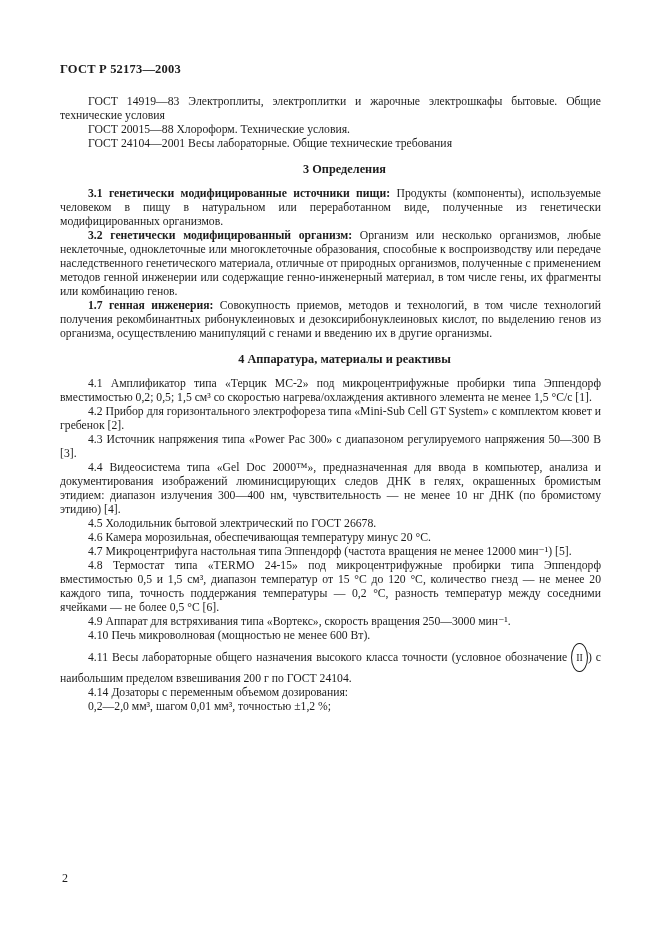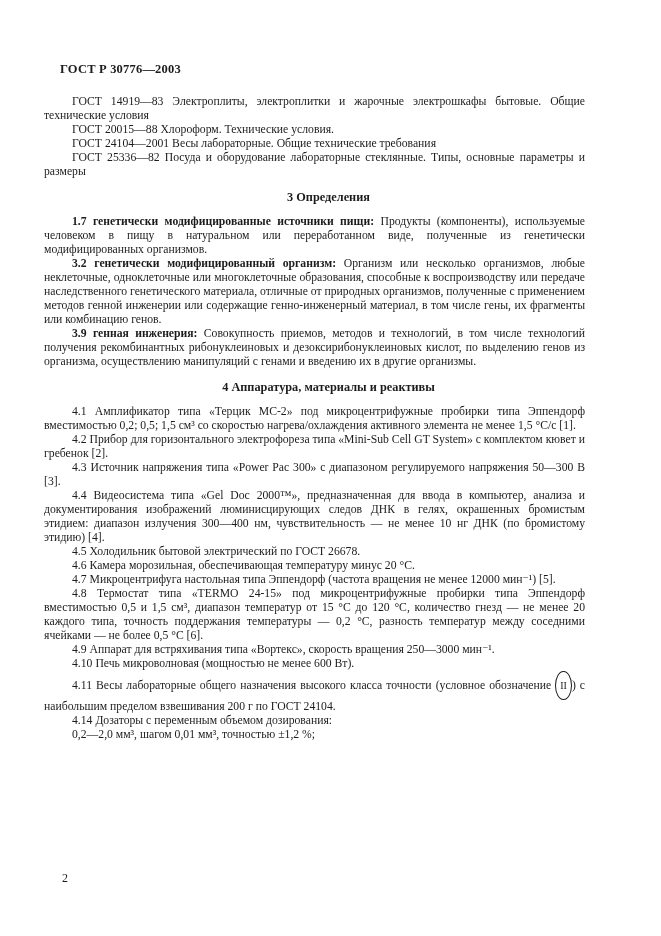--- a/index.html
+++ b/index.html
@@ -18,21 +18,21 @@
     position: absolute;
     top: 62px;
     left: 60px;
     font-size: 12.5px;
     font-weight: bold;
     letter-spacing: 0.2px;
   }
   .content {
     position: absolute;
     top: 95px;
-    left: 44px;
+    left: 60px;
     width: 541px;
     font-size: 11.7px;
     line-height: 14px;
     text-align: justify;
   }
   .para {
     margin: 0;
     text-indent: 28px;
   }
   .section-heading {
@@ -57,42 +57,41 @@
     left: 62px;
     top: 871px;
     font-size: 12px;
   }
 </style>
 </head>
 <body>
 
 <div class="page">
 
-  <div class="doc-header">ГОСТ Р 30776—2003</div>
+  <div class="doc-header">ГОСТ Р 52173—2003</div>
 
   <div class="content">
 
     <p class="para">ГОСТ 14919—83 Электроплиты, электроплитки и жарочные электрошкафы бытовые. Общие технические условия</p>
     <p class="para">ГОСТ 20015—88 Хлороформ. Технические условия.</p>
     <p class="para">ГОСТ 24104—2001 Весы лабораторные. Общие технические требования</p>
-    <p class="para">ГОСТ 25336—82 Посуда и оборудование лабораторные стеклянные. Типы, основные параметры и размеры</p>
 
     <div class="section-heading">3 Определения</div>
 
 
     <p class="para">
-      <span class="term">1.7 генетически модифицированные источники пищи:</span>
+      <span class="term">3.1 генетически модифицированные источники пищи:</span>
       <span>Продукты (компоненты), используемые человеком в пищу в натуральном или переработанном виде, полученные из генетически модифицированных организмов.</span>
     </p>
     <p class="para">
       <span class="term">3.2 генетически модифицированный организм:</span>
       <span>Организм или несколько организмов, любые неклеточные, одноклеточные или многоклеточные образования, способные к воспроизводству или передаче наследственного генетического материала, отличные от природных организмов, полученные с применением методов генной инженерии или содержащие генно-инженерный материал, в том числе гены, их фрагменты или комбинацию генов.</span>
     </p>
     <p class="para">
-      <span class="term">3.9 генная инженерия:</span>
+      <span class="term">1.7 генная инженерия:</span>
       <span>Совокупность приемов, методов и технологий, в том числе технологий получения рекомбинантных рибонуклеиновых и дезоксирибонуклеиновых кислот, по выделению генов из организма, осуществлению манипуляций с генами и введению их в другие организмы.</span>
     </p>
 
     <div class="section-heading">4 Аппаратура, материалы и реактивы</div>
 
     <p class="para">4.1 Амплификатор типа «Терцик МС-2» под микроцентрифужные пробирки типа Эппендорф вместимостью 0,2; 0,5; 1,5 см³ со скоростью нагрева/охлаждения активного элемента не менее 1,5 °С/с [1].</p>
     <p class="para">4.2 Прибор для горизонтального электрофореза типа «Mini-Sub Cell GT System» с комплектом кювет и гребенок [2].</p>
     <p class="para">4.3 Источник напряжения типа «Power Pac 300» с диапазоном регулируемого напряжения 50—300 В [3].</p>
     <p class="para">4.4 Видеосистема типа «Gel Doc 2000™», предназначенная для ввода в компьютер, анализа и документирования изображений люминисцирующих следов ДНК в гелях, окрашенных бромистым этидием: диапазон излучения 300—400 нм, чувствительность — не менее 10 нг ДНК (по бромистому этидию) [4].</p>
     <p class="para">4.5 Холодильник бытовой электрический по ГОСТ 26678.</p>

